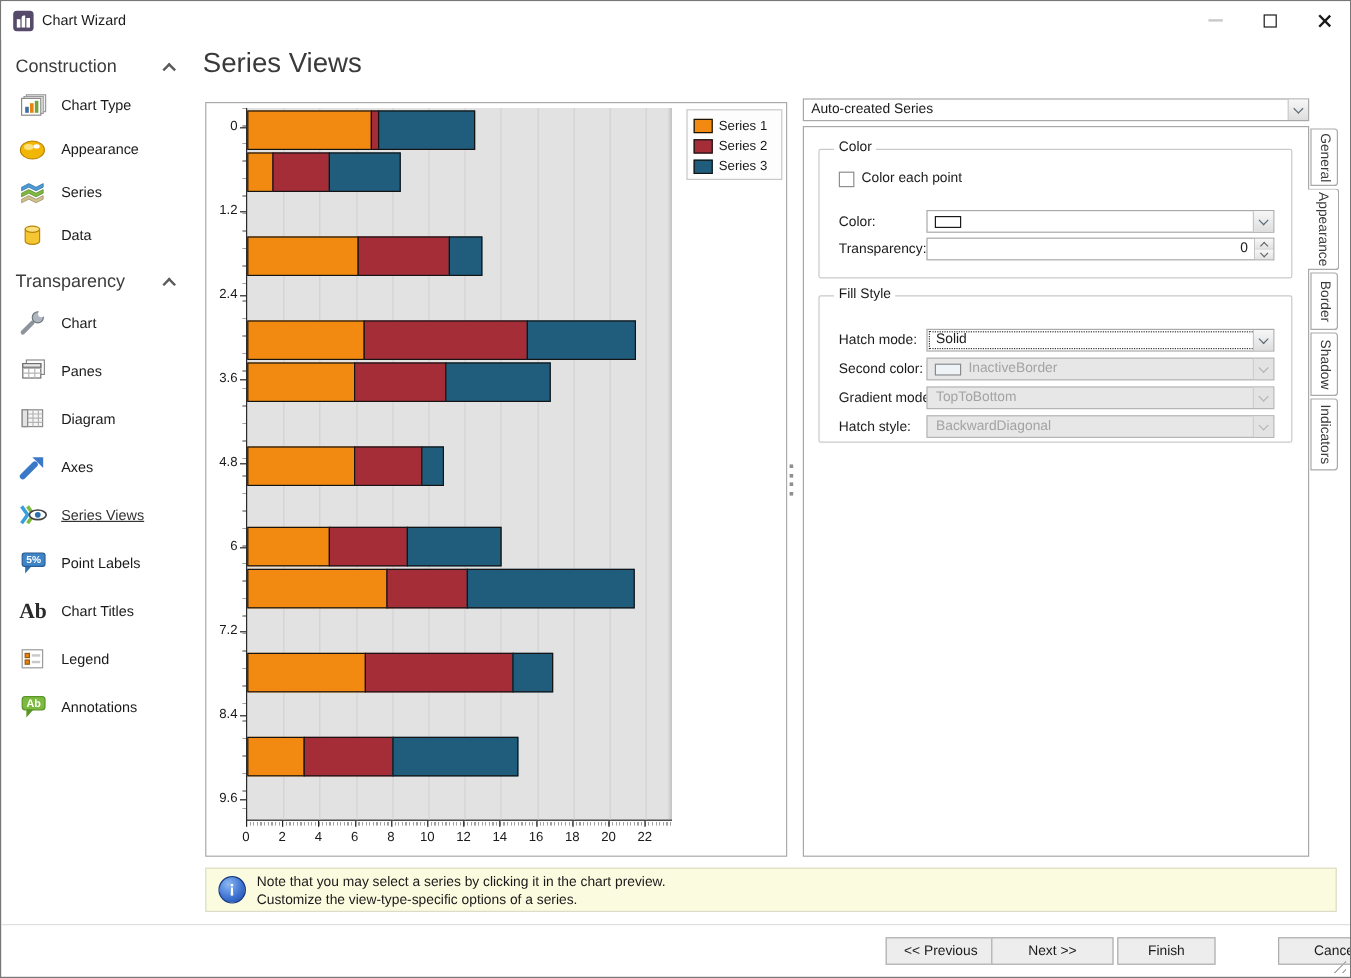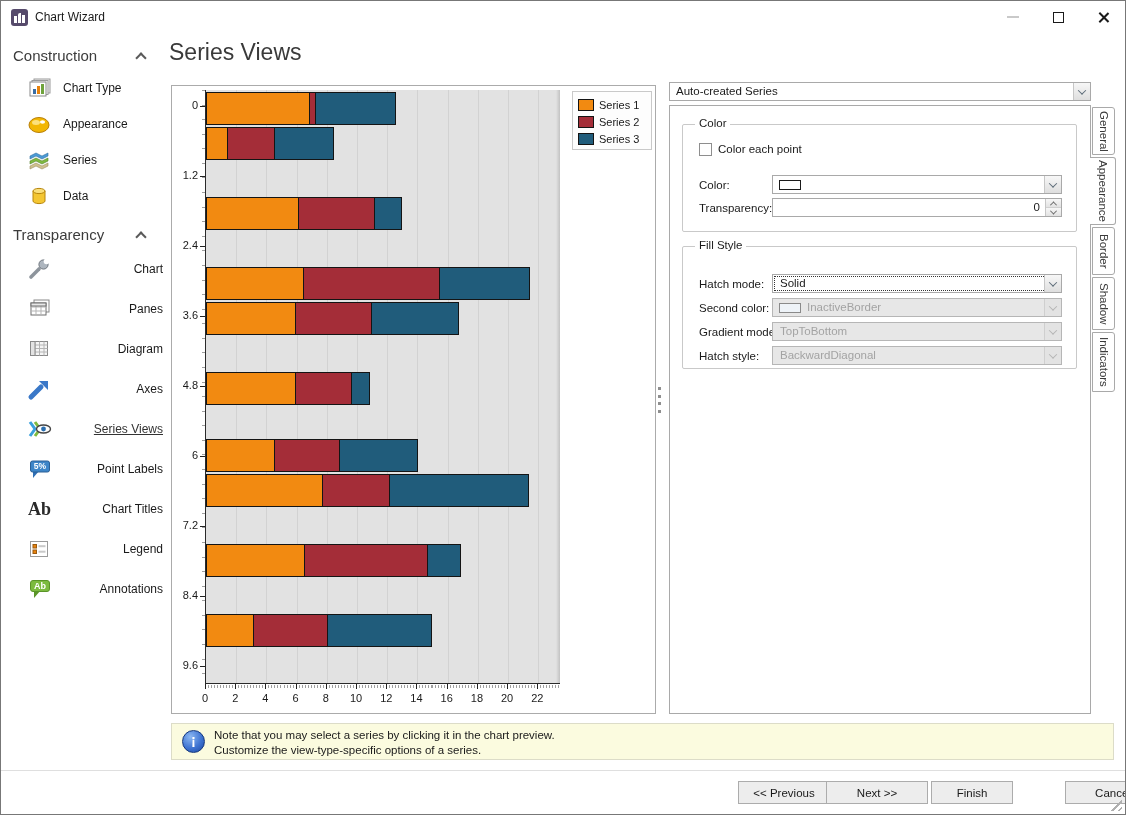--- a/index.html
+++ b/index.html
@@ -20,26 +20,26 @@
   #btn-max .glyph { width:11px; height:11px; border:1.5px solid #1a1a1a; }
   #btn-close .glyph { position:relative; width:13px; height:13px; }
   #btn-close .glyph::before,#btn-close .glyph::after { content:""; position:absolute; left:6px; top:0; width:1.5px; height:13px; background:#1a1a1a; }
   #btn-close .glyph::before { transform:rotate(45deg); } #btn-close .glyph::after { transform:rotate(-45deg); }
 
   
   #sidebar { position:absolute; left:0; top:34px; width:162px; }
   .side-header { display:flex; align-items:center; justify-content:space-between; padding:12px 18px 6px 12px; }
   .side-header .hd { font-size:15px; color:#3c3c3c; }
   .chev-up-icon { width:8px; height:8px; border-left:2px solid #5a5a5a; border-top:2px solid #5a5a5a; transform:rotate(45deg); margin-top:4px; }
-  .side-item { display:flex; align-items:center; padding-left:26px; cursor:default; }
+  .side-item { display:flex; align-items:center; padding-left:14px; cursor:default; }
   .side-item .ic { width:26px; height:24px; margin-right:10px; flex:0 0 26px; }
   .side-item .lbl { font-size:12px; color:#1a1a1a; }
   .side-item.selected .lbl { text-decoration:underline; color:#333; }
   .sec-construction .side-item { height:36px; }
-  .sec-presentation .side-item { height:40px;justify-content:space-between; }
+  .sec-presentation .side-item { height:40px; }
 
   
   #page-title { position:absolute; left:168px; top:38px; font-size:23px; color:#3a3a3a; }
 
   
   #chart-panel { position:absolute; left:170px; top:84px; width:485px; height:629px; background:#fff; border:1px solid #ababab; }
   #plot { position:absolute; left:33px; top:4px; width:355px; height:594px; background:#e2e2e2; border-left:1px solid #2a2a2a; border-bottom:1px solid #2a2a2a; }
   #plot::after { content:""; position:absolute; right:0; top:0; width:4px; height:100%; background:linear-gradient(to right, rgba(0,0,0,0), rgba(0,0,0,0.14)); }
   .gridline { position:absolute; top:0; width:1px; height:100%; background:#d2d2d2; }
   .bar-row { position:absolute; left:0; height:33px; }

